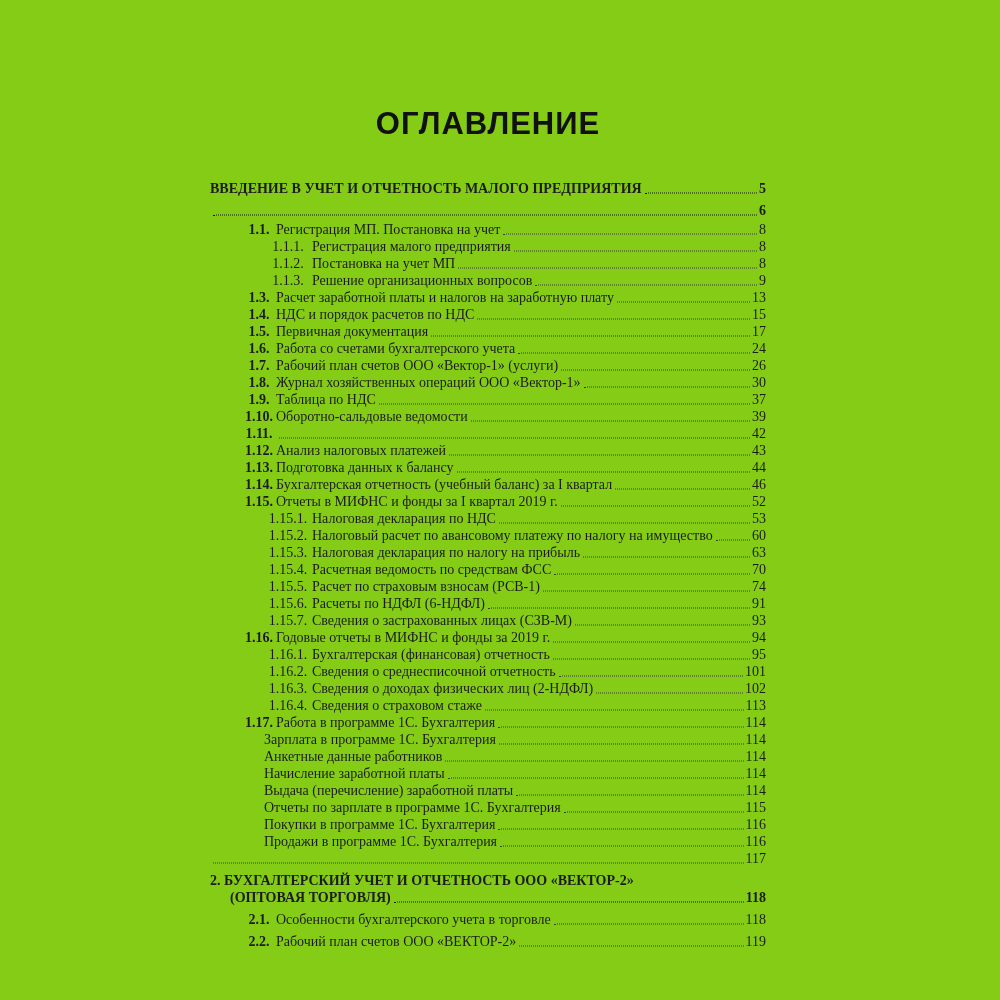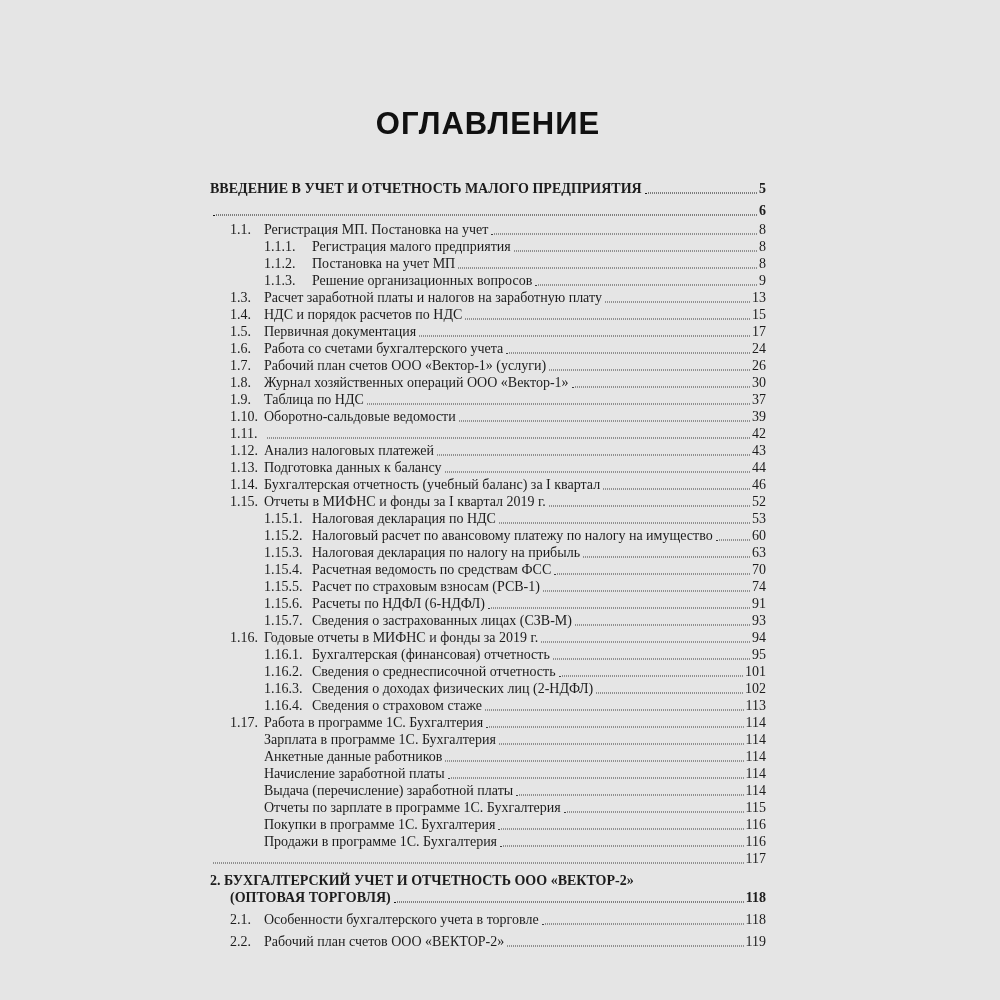--- a/index.html
+++ b/index.html
@@ -4,40 +4,40 @@
 <style>
   * { box-sizing: border-box; }
   html, body { margin: 0; padding: 0; }
   body {
     width: 1000px; height: 1000px;
     background: #ffffff;
     font-family: "Liberation Serif", "DejaVu Serif", serif;
     color: #1c1c1c;
     overflow: hidden;
   }
-  .page { position: relative; width: 1000px; height: 1000px; background: #e5e5e5; }
+  .page { position: relative; width: 1000px; height: 1000px; background: #84cc16; }
   .content { width: 556px; margin-left: 210px; }
   .title {
     margin: 0; padding-top: 106px;
     text-align: center;
     font-family: "Liberation Sans", "DejaVu Sans", sans-serif;
     font-weight: bold;
     font-size: 31px;
     letter-spacing: 1px;
     color: #111111;
   }
   .toc-list { margin-top: 38px; font-size: 14px; line-height: 17px; }
-  .entry { display: flex; align-items: baseline; }
+  .entry { display: flex; align-items: baseline; text-align: center; }
   .entry.multi { display: block; }
   .line { display: flex; align-items: baseline; }
   .bold { font-weight: bold; margin-top: 5px; margin-bottom: 2px; }
   .toc-list .bold:first-child { margin-top: 0; }
   .spaced { margin-top: 5px; }
   .num { flex: 0 0 auto; }
-  .level-1 > .num { margin-left: 20px; width: 34px; }
+  .level-1 > .num { margin-left: 32px; width: 34px; font-weight: bold; }
   .level-2 > .num { margin-left: 54px; width: 48px; }
   .level-3 > .txt { margin-left: 54px; }
   .line.cont { padding-left: 20px; }
   .txt { flex: 0 0 auto; white-space: nowrap; }
   .leader {
     flex: 1 1 auto; min-width: 6px;
     align-self: flex-end;
     margin: 0 2px 0 3px;
     border-bottom: 1.6px dotted #3a3a3a;
     transform: translateY(-3.5px);

